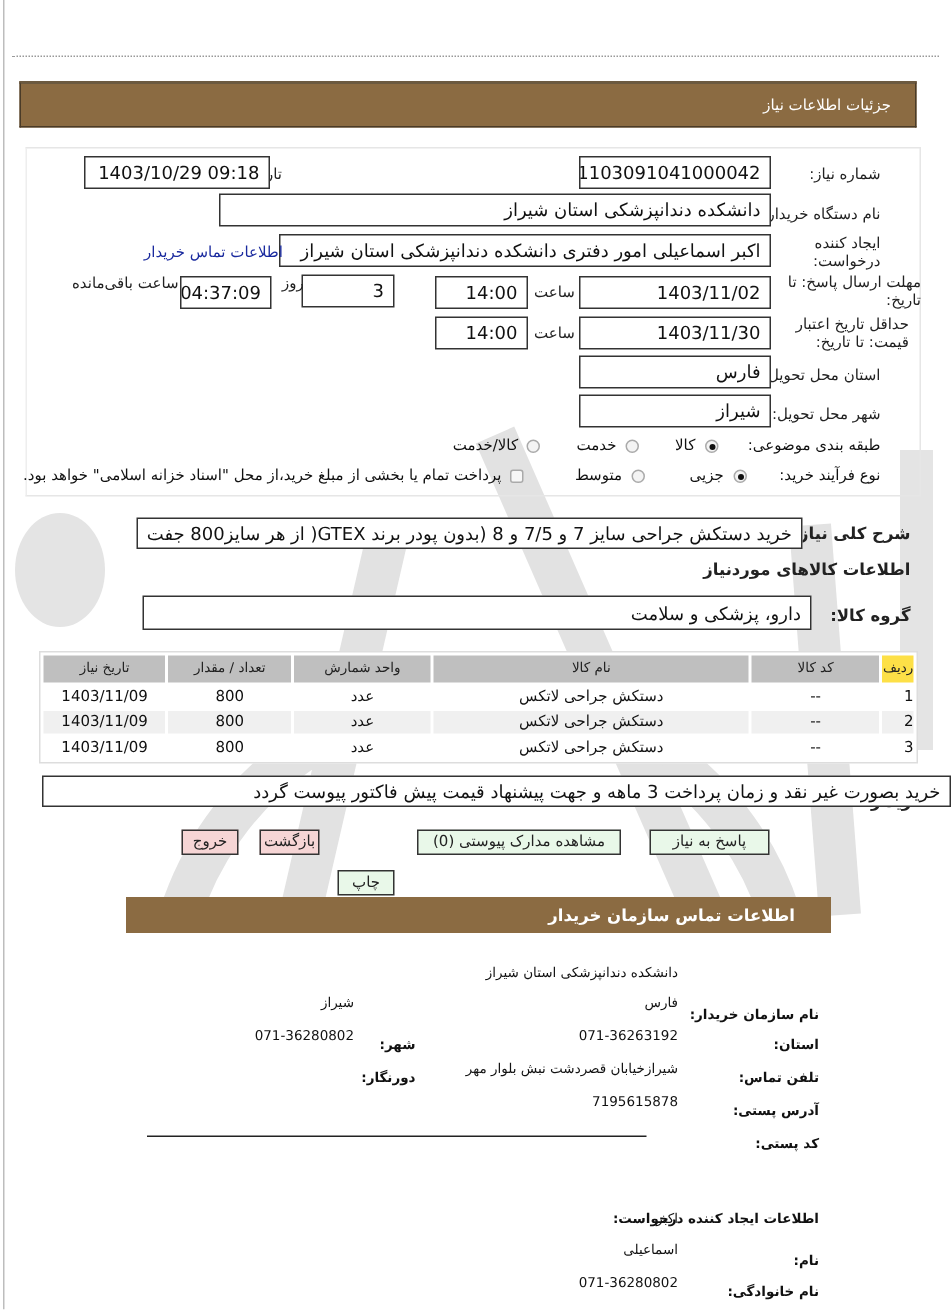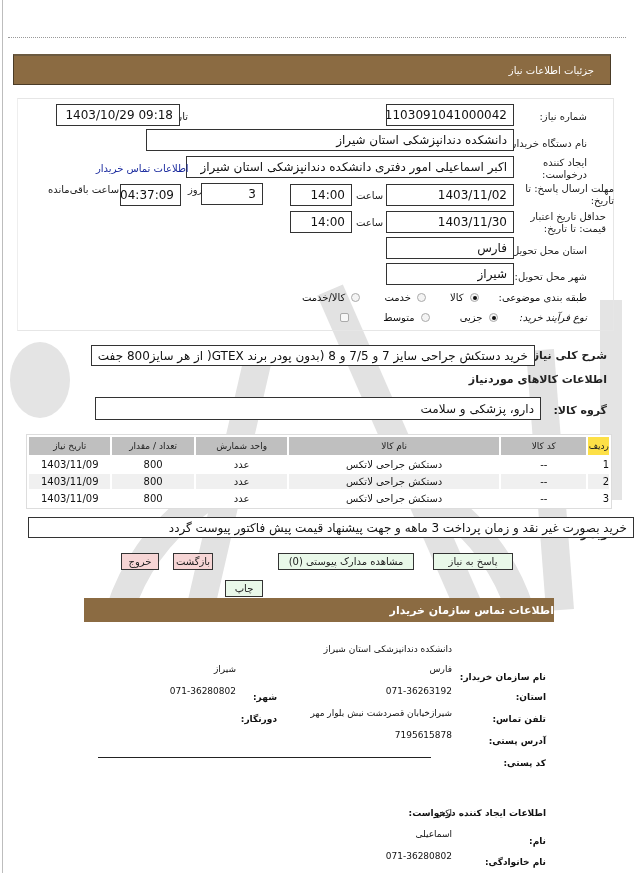--- a/index.html
+++ b/index.html
@@ -2,21 +2,21 @@
 <html><head>
 <meta charset="utf-8">
 <style>
   * { box-sizing: border-box; margin: 0; padding: 0; }
   html, body { width: 634px; height: 873px; background: #fff; overflow: hidden; }
   body { font-family: "DejaVu Sans", sans-serif; font-size: 10px; color: #111; position: relative; }
   .left-rule { position: absolute; left: 2px; top: 0; width: 1px; height: 873px; background: #bdbdbd; }
   .dotted-rule2 { position: absolute; left: 8px; top: 37px; width: 618px; border-top: 1px dotted #999; }
   .section-bar { position: absolute; background: #8b6b42; color: #fff; direction: rtl; font-size: 10px; padding-right: 16px; display: flex; align-items: center; }
   .bar1 { left: 13px; top: 54px; width: 598px; height: 31px; border: 1px solid #4a3b27; border-top: 2px solid #6c5a40; }
-  .bar2 { left: 84px; top: 598px; width: 470px; height: 24px; font-weight: bold; font-size: 11px; padding-right: 0; }
+  .bar2 { left: 84px; top: 598px; width: 470px; height: 24px; font-weight: bold; font-size: 11px; padding-right: 24px; }
   .panel { position: absolute; left: 17px; top: 98px; width: 597px; height: 233px; border: 1px solid #e6e6e6; border-left: 1px solid #eee; }
   .lbl { position: absolute; direction: rtl; text-align: right; font-size: 10px; color: #222; line-height: 12px; }
   .box { position: absolute; border: 1px solid #333; background: #fff; direction: rtl; font-size: 12px; padding: 0 6px; display: flex; align-items: center; white-space: nowrap; overflow: hidden; }
   .box.ltr { direction: ltr; justify-content: flex-end; }
   .link { position: absolute; color: #1a2a9e; direction: rtl; font-size: 10px; }
   .radio { display: inline-block; width: 9px; height: 9px; border-radius: 50%; border: 1px solid #aaa; background: #f4f4f4; vertical-align: middle; position: relative; }
   .radio.on::after { content: ""; position: absolute; left: 2px; top: 2px; width: 4px; height: 4px; border-radius: 50%; background: #111; }
   .chk { display: inline-block; width: 9px; height: 9px; border: 1px solid #aaa; background: #f7f7f7; vertical-align: middle; border-radius: 2px; }
   .row { position: absolute; direction: rtl; display: flex; align-items: center; gap: 6px; font-size: 10px; white-space: nowrap; }
   .bold { font-weight: bold; }
@@ -93,26 +93,27 @@
   <span style="margin-left:14px;">طبقه بندی موضوعی:</span>
   <span class="radio on"></span>
   <span style="margin-left:18px;">کالا</span>
   <span class="radio"></span>
   <span style="margin-left:18px;">خدمت</span>
   <span class="radio"></span>
   <span>کالا/خدمت</span>
 </div>
 
 <div class="row" style="right:47px; top:312px;">
-  <span style="margin-left:16px;font-style:italic;">نوع فرآیند خرید:</span>
+  <span style="margin-left:16px;">نوع فرآیند خرید:</span>
   <span class="radio on"></span>
   <span style="margin-left:24px;">جزیی</span>
   <span class="radio"></span>
   <span style="margin-left:28px;">متوسط</span>
   <span class="chk"></span>
+  <span>پرداخت تمام یا بخشی از مبلغ خرید،از محل "اسناد خزانه اسلامی" خواهد بود.</span>
 </div>
 
 <span class="lbl bold" style="right:27px; top:350px; font-size:11px;">شرح کلی نیاز:</span>
 <div class="box" style="left:91px; top:345px; width:444px; height:21px;">خرید دستکش جراحی سایز 7 و 7/5 و 8 (بدون پودر برند GTEX( از هر سایز800 جفت</div>
 
 <span class="lbl bold" style="right:27px; top:374px; font-size:11px;">اطلاعات کالاهای موردنیاز</span>
 
 <span class="lbl bold" style="right:27px; top:405px; font-size:11px;">گروه کالا:</span>
 <div class="box" style="left:95px; top:397px; width:446px; height:23px;">دارو، پزشکی و سلامت</div>
 

